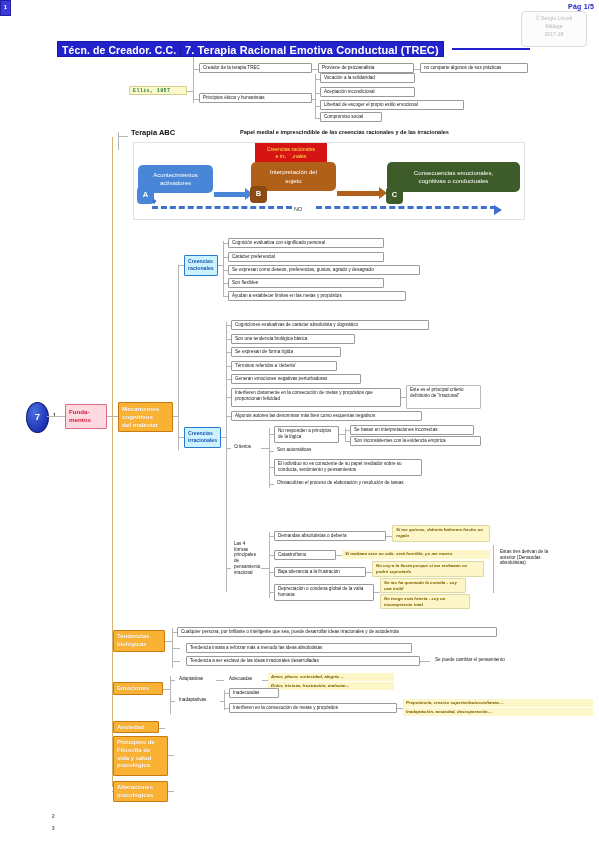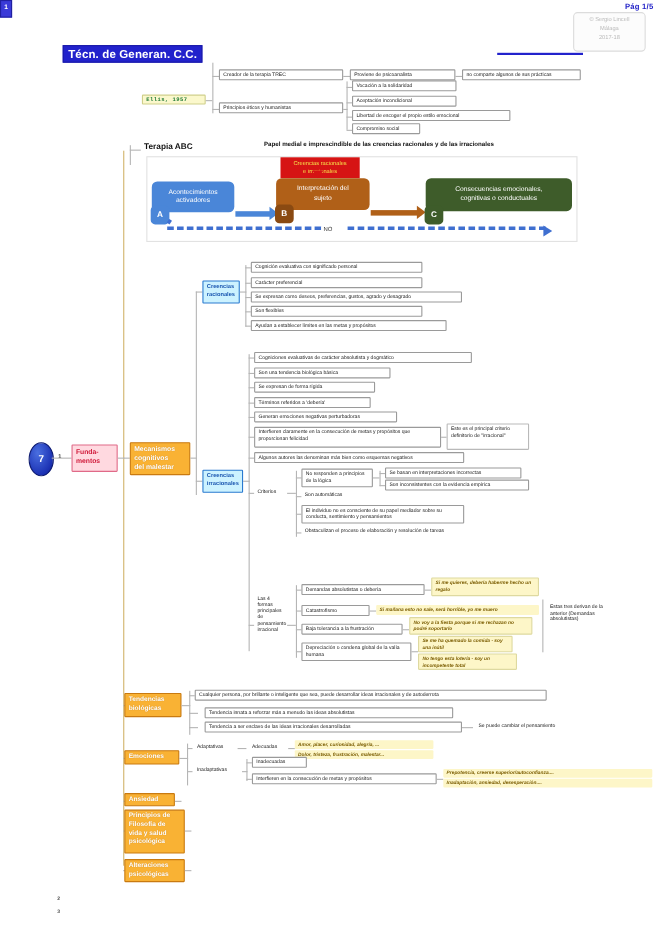--- a/index.html
+++ b/index.html
@@ -178,21 +178,22 @@
 
   <div class="pagenum">Pág 1/5</div>
 
   <div class="watermark">
     <div>© Sergio Lincell</div>
     <div>Málaga</div>
     <div>2017-18</div>
   </div>
 
   <div class="titleline"></div>
-  <div class="titlebar" id="title-left">Técn. de Generan. C.C.</div>
+  <div class="titlebar" id="title-left">Técn. de Creador. C.C.</div>
+  <div class="titlebar" id="title-main">7. Terapia Racional Emotiva Conductual (TREC)</div>
   <div id="title-badge">1</div>
 
   <div class="conn v" style="left:193px;top:57px;height:46px;"></div>
   <div class="conn h" style="left:193px;top:69px;width:7px;"></div>
   <div class="conn h" style="left:193px;top:99px;width:7px;"></div>
 
   <div class="node" style="left:199px;top:63px;width:113px;">Creador de la terapia TREC</div>
   <div class="conn h" style="left:312px;top:69px;width:7px;"></div>
   <div class="node" style="left:318px;top:63px;width:96px;">Proviene de psicoanalista</div>
   <div class="conn h" style="left:414px;top:69px;width:6px;"></div>

